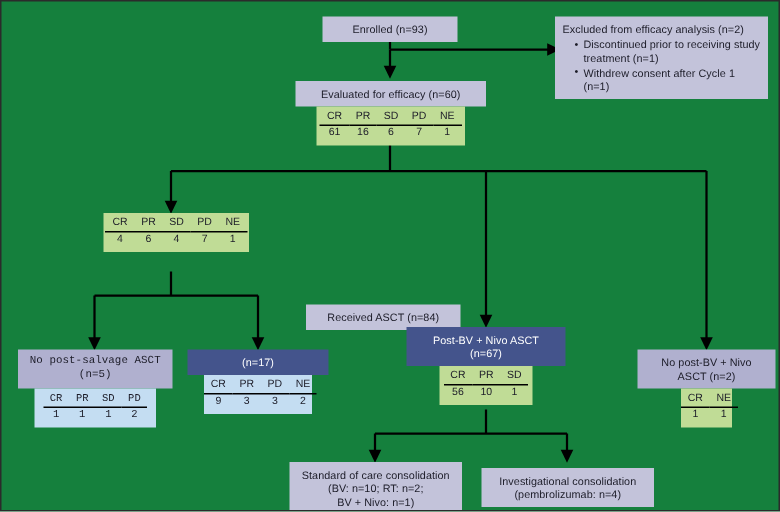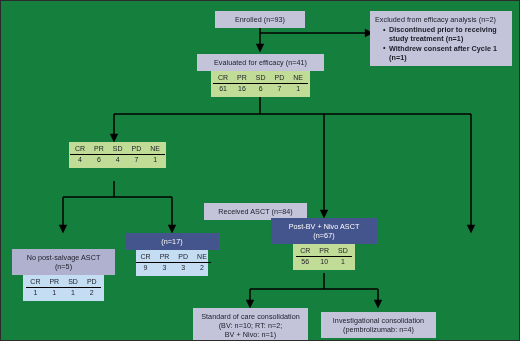--- a/index.html
+++ b/index.html
@@ -42,21 +42,20 @@
     padding:1px 4.5px;
     color:#1c1c28;
     white-space:nowrap;
   }
   .tbl .hdr .cell{border-bottom:1.1px solid #000000;}
   .tblwrap{padding:1.5px 0 2.5px 0;}
   ul.bullets{
     margin:1px 0 0 0;
     padding-left:9px;
     list-style:none;
-    font-weight:bold;
   }
   ul.bullets li{
     position:relative;
     padding-left:5px;
     margin-bottom:0.5px;
   }
   ul.bullets li:before{
     content:"\2022";
     position:absolute;left:-1px;top:-0.5px;
   }
@@ -111,21 +110,21 @@
     <div class="title t-lav lt">
       <div>Excluded from efficacy analysis (n=2)</div>
       <ul class="bullets">
         <li>Discontinued prior to receiving study treatment (n=1)</li>
         <li>Withdrew consent after Cycle 1 (n=1)</li>
       </ul>
     </div>
   </div>
 
   <div class="node" style="left:196px;top:53px;width:127px;">
-    <div class="title t-lav">Evaluated for efficacy (n=41)</div>
+    <div class="title t-lav">Evaluated for efficacy (n=60)</div>
     <div class="tblwrap tbl-green" style="margin:0 14px;">
       <div class="tbl">
         <div class="row hdr">
           <div class="cell">CR</div>
           <div class="cell">PR</div>
           <div class="cell">SD</div>
           <div class="cell">PD</div>
           <div class="cell">NE</div>
         </div>
         <div class="row">
@@ -157,21 +156,21 @@
           <div class="cell">1</div>
         </div>
       </div>
     </div>
   </div>
 
   <div class="node" style="left:203px;top:202px;width:103px;">
     <div class="title t-lav">Received ASCT (n=84)</div>
   </div>
 
-  <div class="node" style="left:11px;top:248px;width:103px;">
+  <div class="node" style="left:11px;top:232px;width:103px;font-family:Liberation Mono, monospace;">
     <div class="title t-lav2">
       <div>No post-salvage ASCT</div>
       <div>(n=5)</div>
     </div>
     <div class="tblwrap tbl-lblue" style="margin:0 11px;">
       <div class="tbl">
         <div class="row hdr">
           <div class="cell">CR</div>
           <div class="cell">PR</div>
           <div class="cell">SD</div>
@@ -223,20 +222,38 @@
         </div>
         <div class="row">
           <div class="cell">56</div>
           <div class="cell">10</div>
           <div class="cell">1</div>
         </div>
       </div>
     </div>
   </div>
 
+  <div class="node" style="left:424px;top:232px;width:92px;">
+    <div class="title t-lav2">
+      <div>No post-BV + Nivo</div>
+      <div>ASCT (n=2)</div>
+    </div>
+    <div class="tblwrap tbl-green" style="margin:0 29px;">
+      <div class="tbl">
+        <div class="row hdr">
+          <div class="cell">CR</div>
+          <div class="cell">NE</div>
+        </div>
+        <div class="row">
+          <div class="cell">1</div>
+          <div class="cell">1</div>
+        </div>
+      </div>
+    </div>
+  </div>
 
   <div class="node" style="left:192px;top:307px;width:115px;">
     <div class="title t-lav">
       <div>Standard of care consolidation</div>
       <div>(BV: n=10; RT: n=2;</div>
       <div>BV + Nivo: n=1)</div>
     </div>
   </div>
 
   <div class="node" style="left:320px;top:311px;width:115px;">

